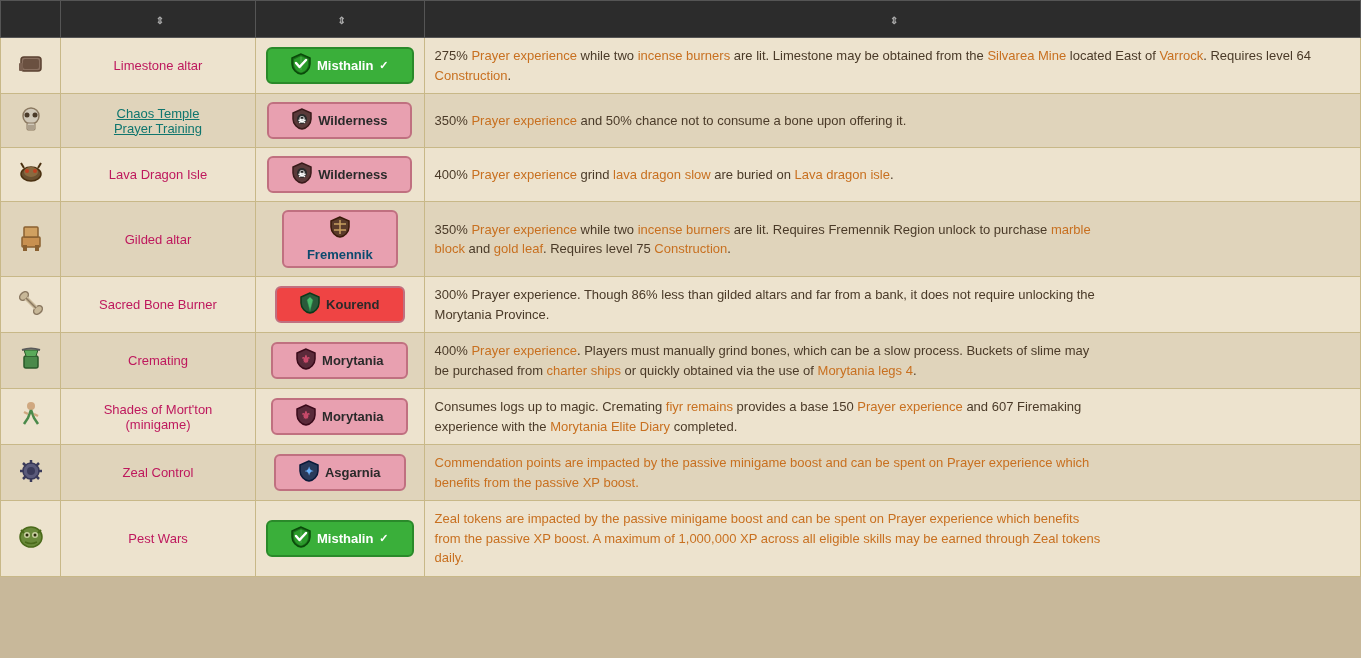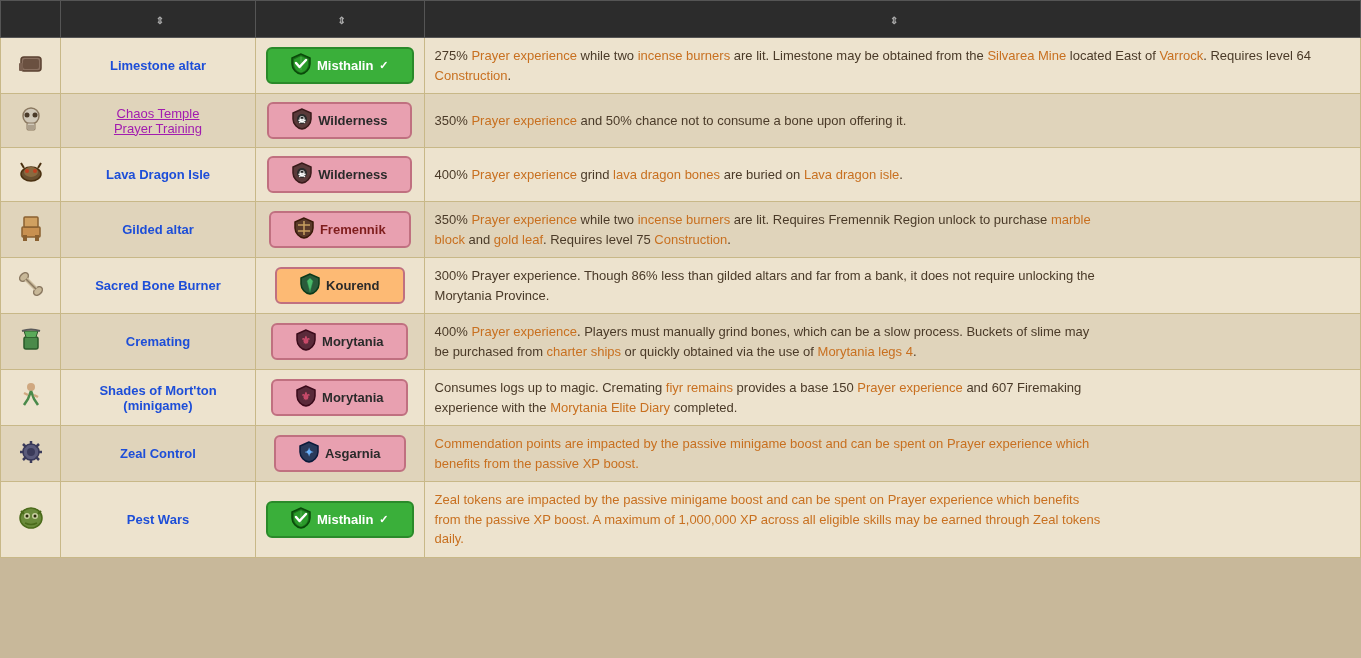--- a/index.html
+++ b/index.html
@@ -55,27 +55,26 @@
       text-align: center;
     }
     .col-region {
       width: 160px;
       text-align: center;
     }
     .col-notes {
       
     }
     .method-link {
-      color: #a21caf;
+      color: #0f766e;
       text-decoration: underline;
       cursor: pointer;
     }
     .method-text {
-      color: #1d4ed8;
-      font-weight: bold;
+      color: #be185d;
     }
     .region-badge {
       display: inline-flex;
       align-items: center;
       gap: 6px;
       padding: 4px 23px;
       border-radius: 6px;
       font-weight: bold;
       font-size: 13px;
       min-width: 110px;
@@ -86,25 +85,26 @@
       color: #fff;
       border: 2px solid #2a8a2a;
     }
     .region-wilderness {
       background: #e8a0b0;
       color: #2a2a2a;
       border: 2px solid #c07080;
     }
     .region-fremennik {
       background: #e8a0b0;
-      color: #7f1d1d;
-      border: 2px solid #c07080;
+      color: #0c4a6e;
+      border: 2px solid #c07080;
+      flex-direction: column;
     }
     .region-kourend {
-      background: #fdba74;
+      background: #ef4444;
       color: #2a2a2a;
       border: 2px solid #c07080;
     }
     .region-morytania {
       background: #e8a0b0;
       color: #2a2a2a;
       border: 2px solid #c07080;
     }
     .region-asgarnia {
       background: #e8a0b0;
@@ -196,21 +196,21 @@
           </svg></td>
         <td class="col-method"><span class="method-text">Lava Dragon Isle</span></td>
         <td class="col-region"><span class="region-badge region-wilderness">
             <span><svg width="20" height="22" viewBox="0 0 20 22" fill="none" xmlns="http://www.w3.org/2000/svg">
       <path d="M10 1L1 5V11C1 16 5.5 20.5 10 21C14.5 20.5 19 16 19 11V5L10 1Z" fill="#5a3a3a" stroke="#3a1a1a" stroke-width="1.5"></path>
       <circle cx="10" cy="11" r="5" fill="#2a2a2a"></circle>
       <text x="10" y="15" text-anchor="middle" font-size="9" fill="white">☠</text>
     </svg></span>
             <span>Wilderness</span>
           </span></td>
-        <td class="col-notes"><span class="notes-text"><span class="">400% </span><span class="highlight-orange">Prayer experience</span><span class=""> grind </span><span class="highlight-orange">lava dragon bones</span><span class=""> are buried on </span><span class="highlight-orange">Lava dragon isle</span><span class="">.</span></span></td>
+        <td class="col-notes"><span class="notes-text"><span class="">400% </span><span class="highlight-orange">Prayer experience</span><span class=""> grind </span><span class="highlight-orange">lava dragon slow</span><span class=""> are buried on </span><span class="highlight-orange">Lava dragon isle</span><span class="">.</span></span></td>
       </tr>
       <tr>
         <td class="col-icon"><svg width="30" height="30" viewBox="0 0 30 30">
             <rect x="6" y="14" width="18" height="10" rx="1" fill="#c89050" stroke="#8a6030" stroke-width="1.5"></rect>
             <rect x="8" y="4" width="14" height="10" rx="1" fill="#d0a060" stroke="#8a6030" stroke-width="1.5"></rect>
             <rect x="7" y="22" width="4" height="6" fill="#8a6030"></rect>
             <rect x="19" y="22" width="4" height="6" fill="#8a6030"></rect>
           </svg></td>
         <td class="col-method"><span class="method-text">Gilded altar</span></td>
         <td class="col-region"><span class="region-badge region-fremennik">

